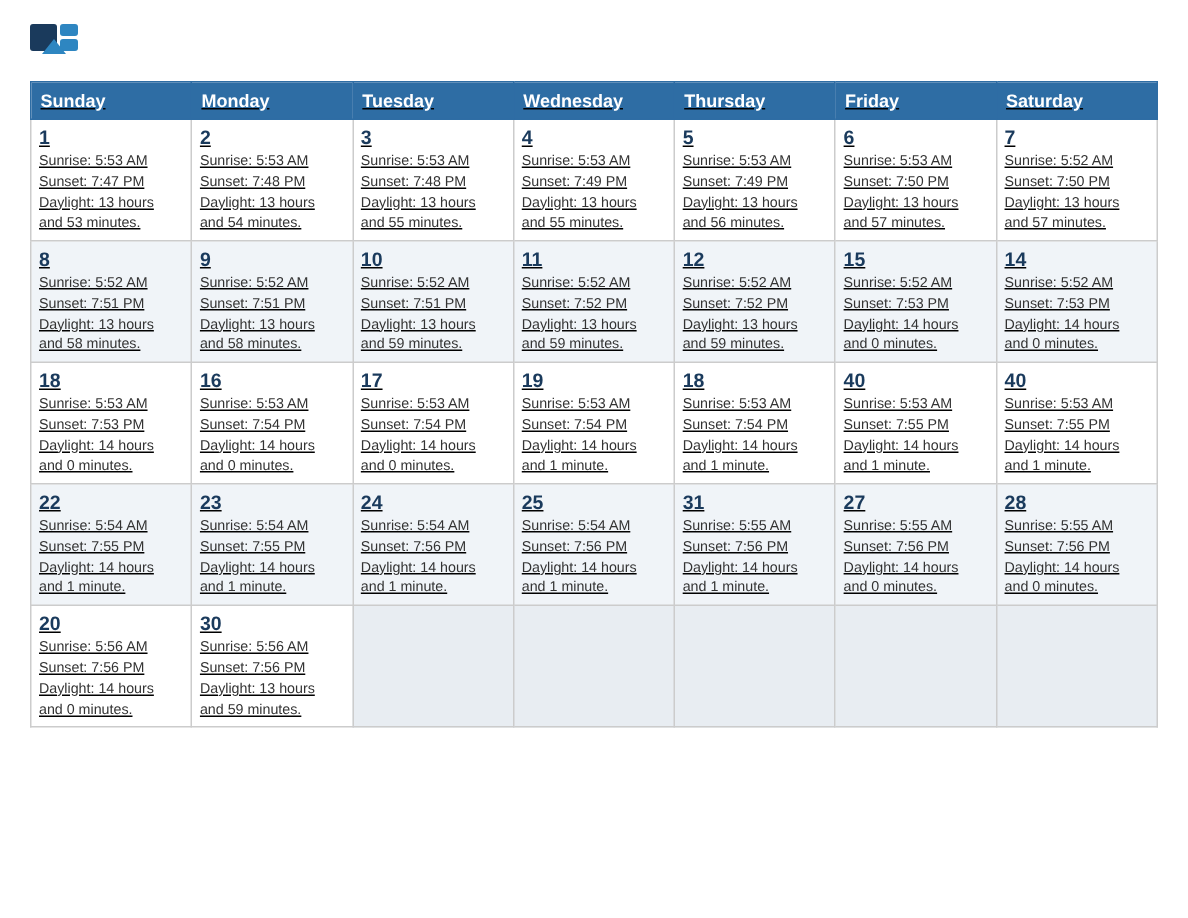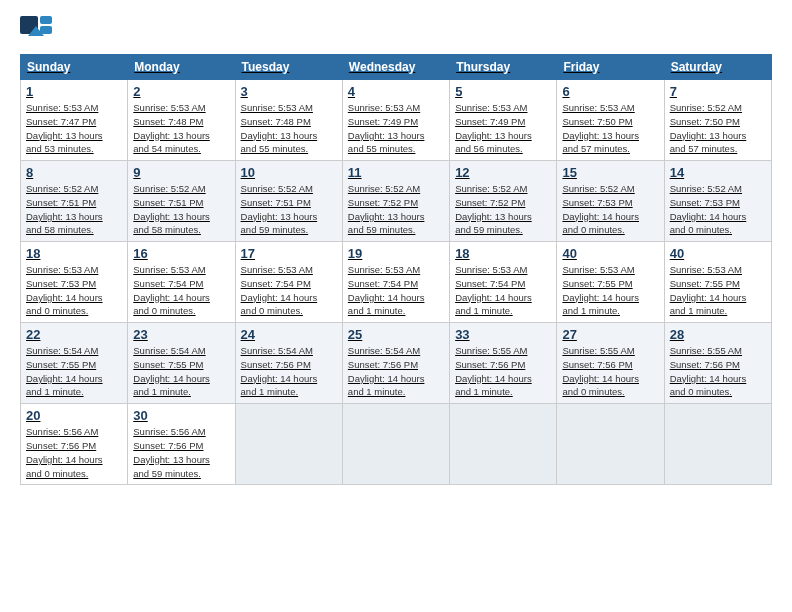--- a/index.html
+++ b/index.html
@@ -303,21 +303,21 @@
 and 1 minute.</div>
           </td>
           <td>
             <span class="day-number">25</span>
             <div class="day-info" style="white-space: pre-line;">Sunrise: 5:54 AM
 Sunset: 7:56 PM
 Daylight: 14 hours
 and 1 minute.</div>
           </td>
           <td>
-            <span class="day-number">33</span>
+            <span class="day-number">31</span>
             <div class="day-info" style="white-space: pre-line;">Sunrise: 5:55 AM
 Sunset: 7:56 PM
 Daylight: 14 hours
 and 1 minute.</div>
           </td>
           <td>
             <span class="day-number">27</span>
             <div class="day-info" style="white-space: pre-line;">Sunrise: 5:55 AM
 Sunset: 7:56 PM
 Daylight: 14 hours

